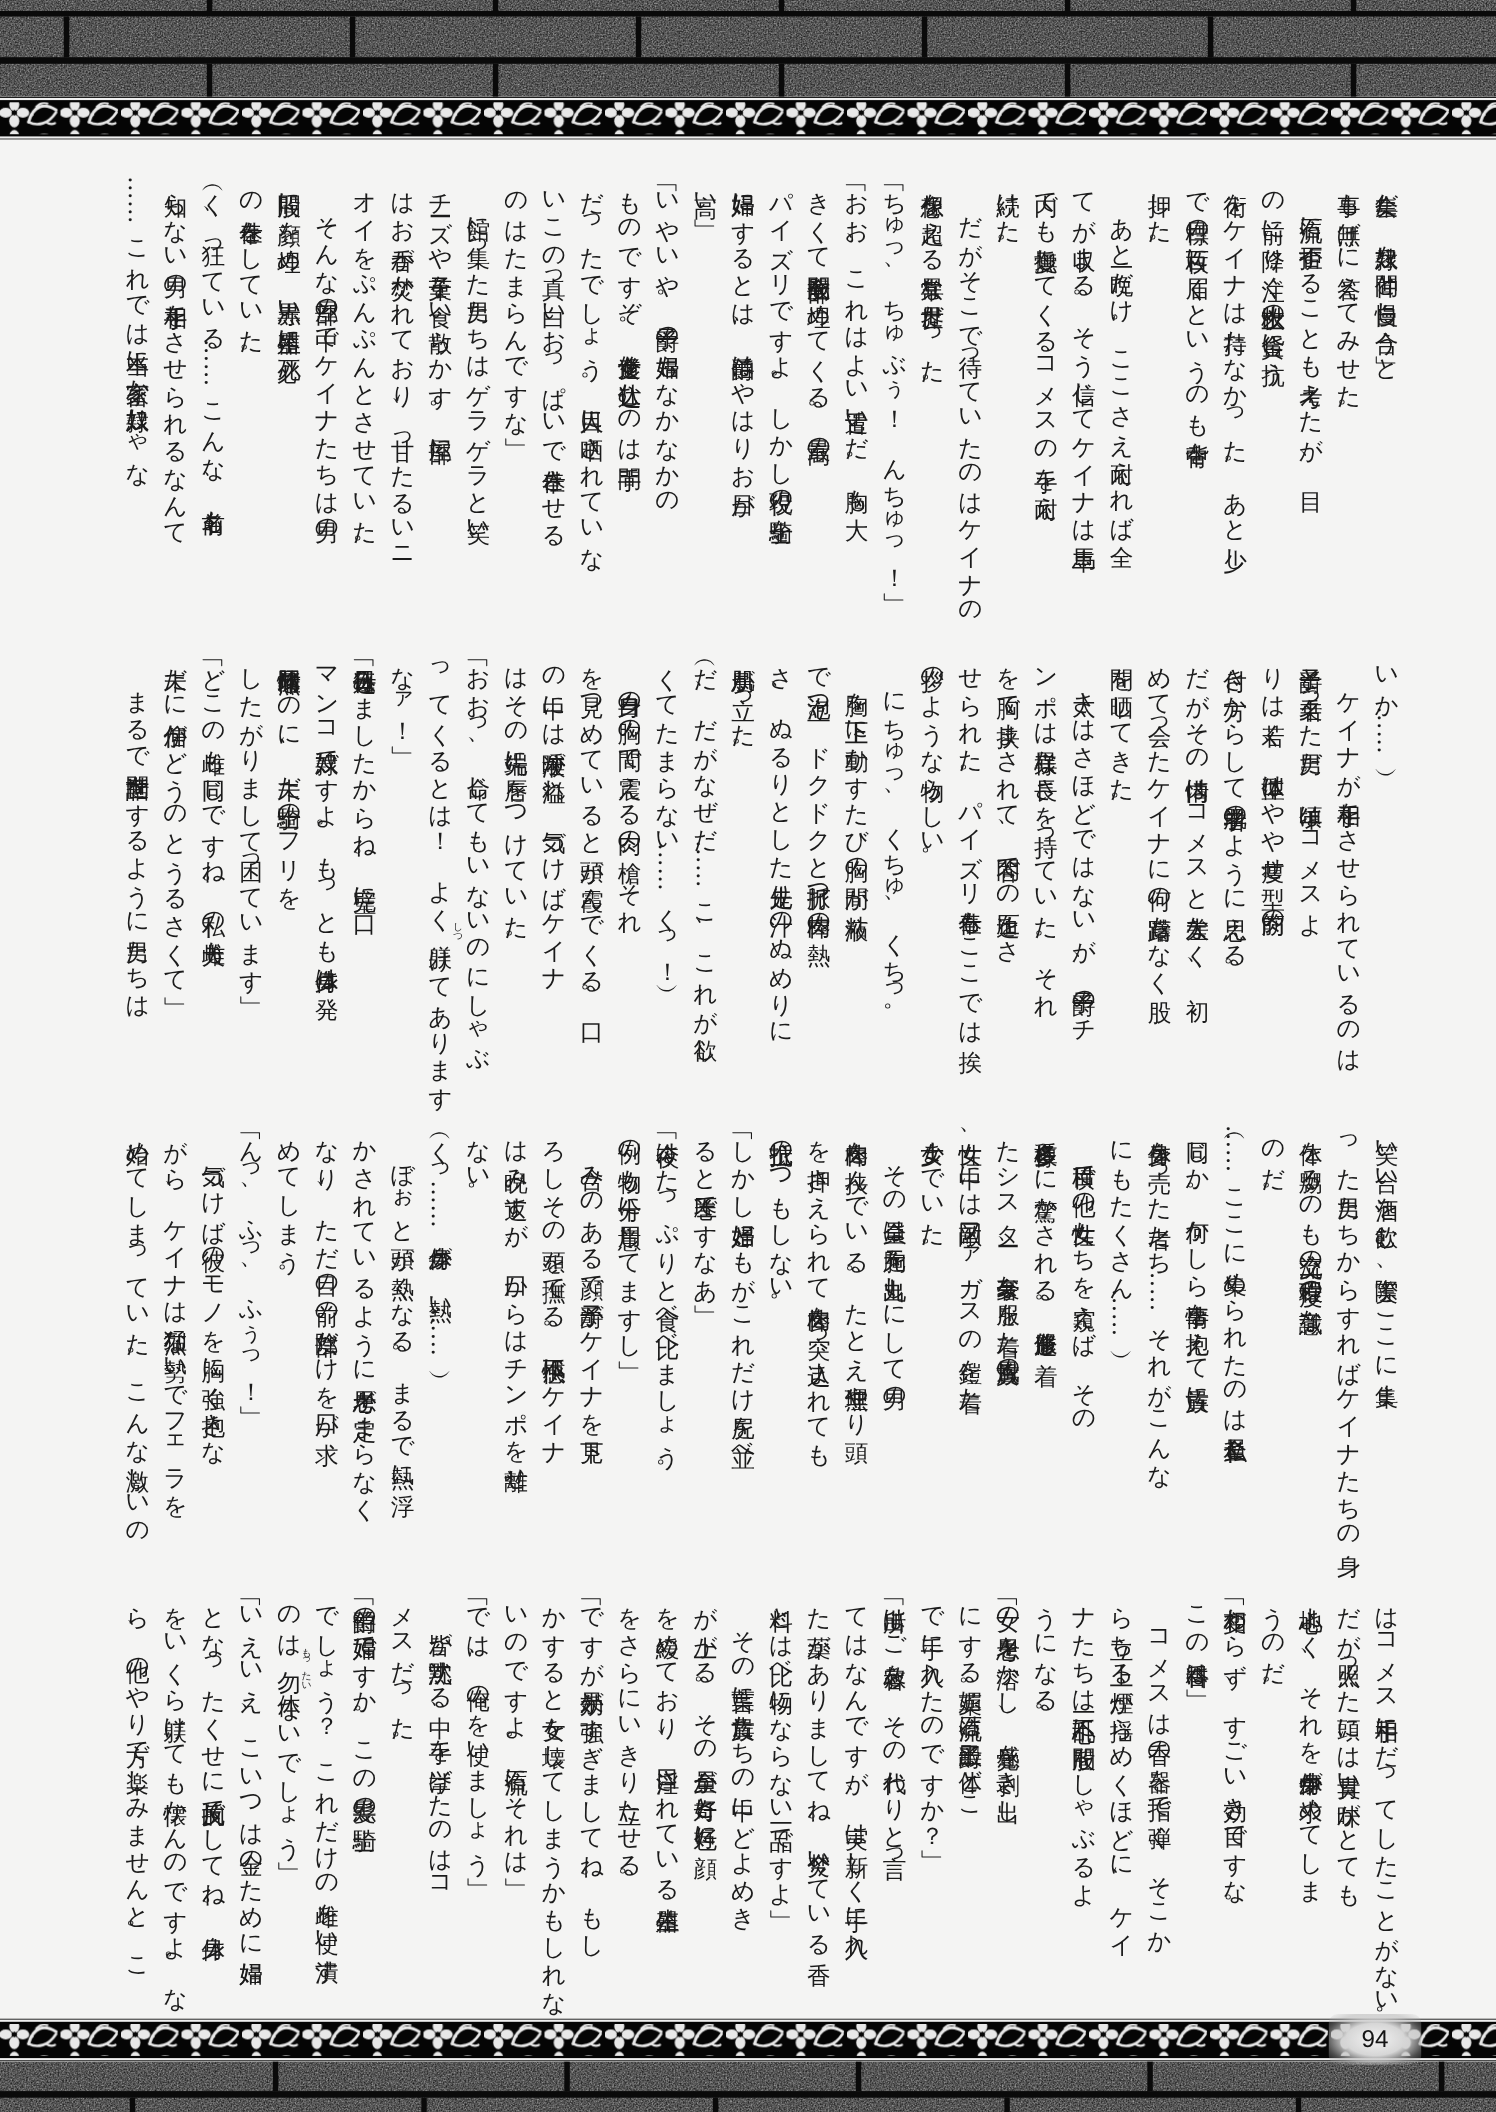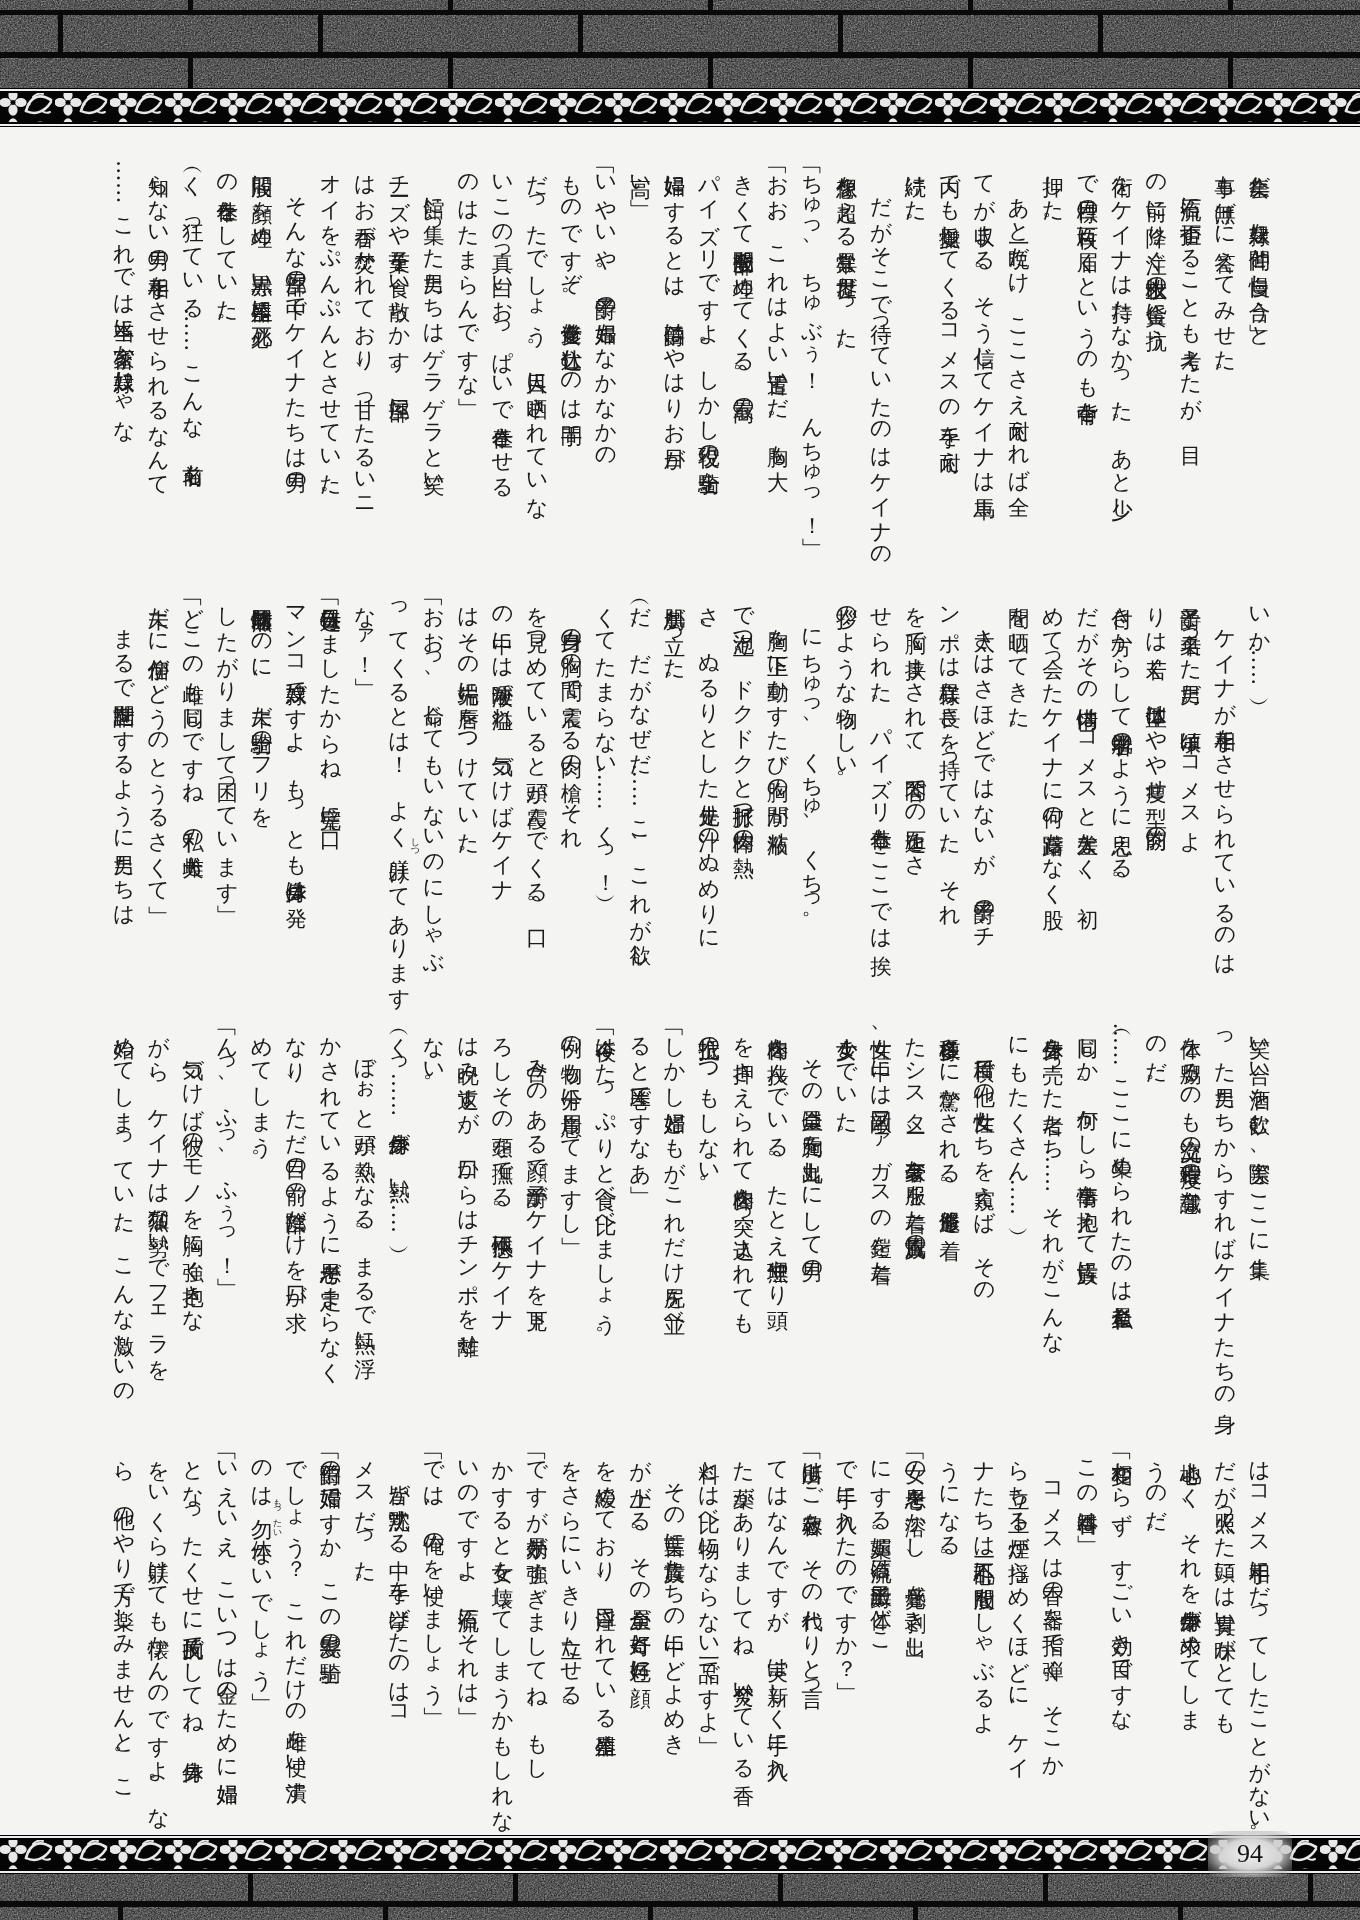--- a/index.html
+++ b/index.html
@@ -28,22 +28,22 @@
   ruby{ruby-position:over;}
   rt{font-size:9px;letter-spacing:0;color:#1b1b1b;}
   .page-num-patch{
     position:absolute;top:1831px;left:1208px;width:84px;height:46px;
     background:radial-gradient(ellipse at center,#f2f2f2 0%,#d6d6d6 45%,rgba(170,170,170,0.45) 75%,rgba(120,120,120,0) 100%);
     border-radius:8px;
     display:flex;align-items:center;justify-content:center;
     z-index:5;
   }
   .page-num-patch span{
-    font-family:Liberation Serif, serif;
-    font-size:26px;color:#141414;font-weight:400;
+    font-family:Liberation Sans, sans-serif;
+    font-size:22px;color:#141414;font-weight:400;
   }
   svg{display:block;}
 </style>
 </head>
 <body>
 
 <div class="decor" id="brick-top">
   <svg width="1360" height="88" xmlns="http://www.w3.org/2000/svg">
     <defs>
       <filter id="nz" x="0" y="0" width="100%" height="100%">

